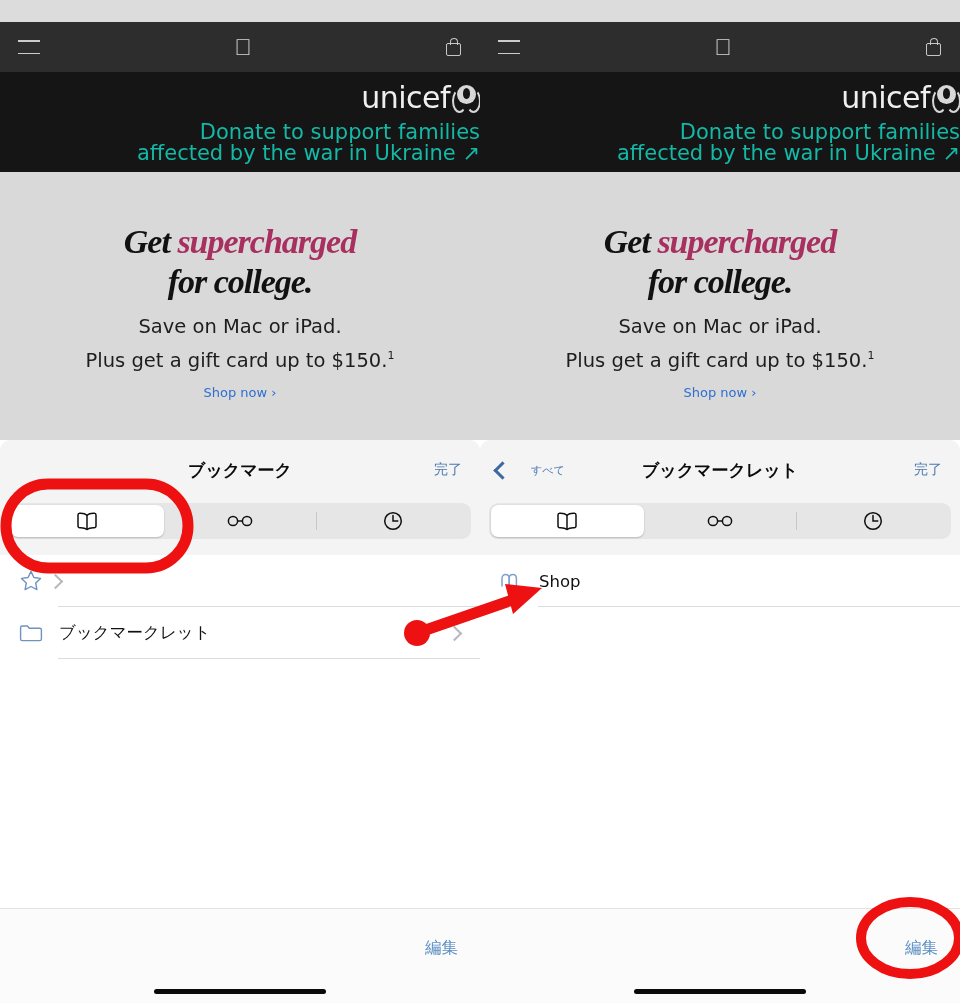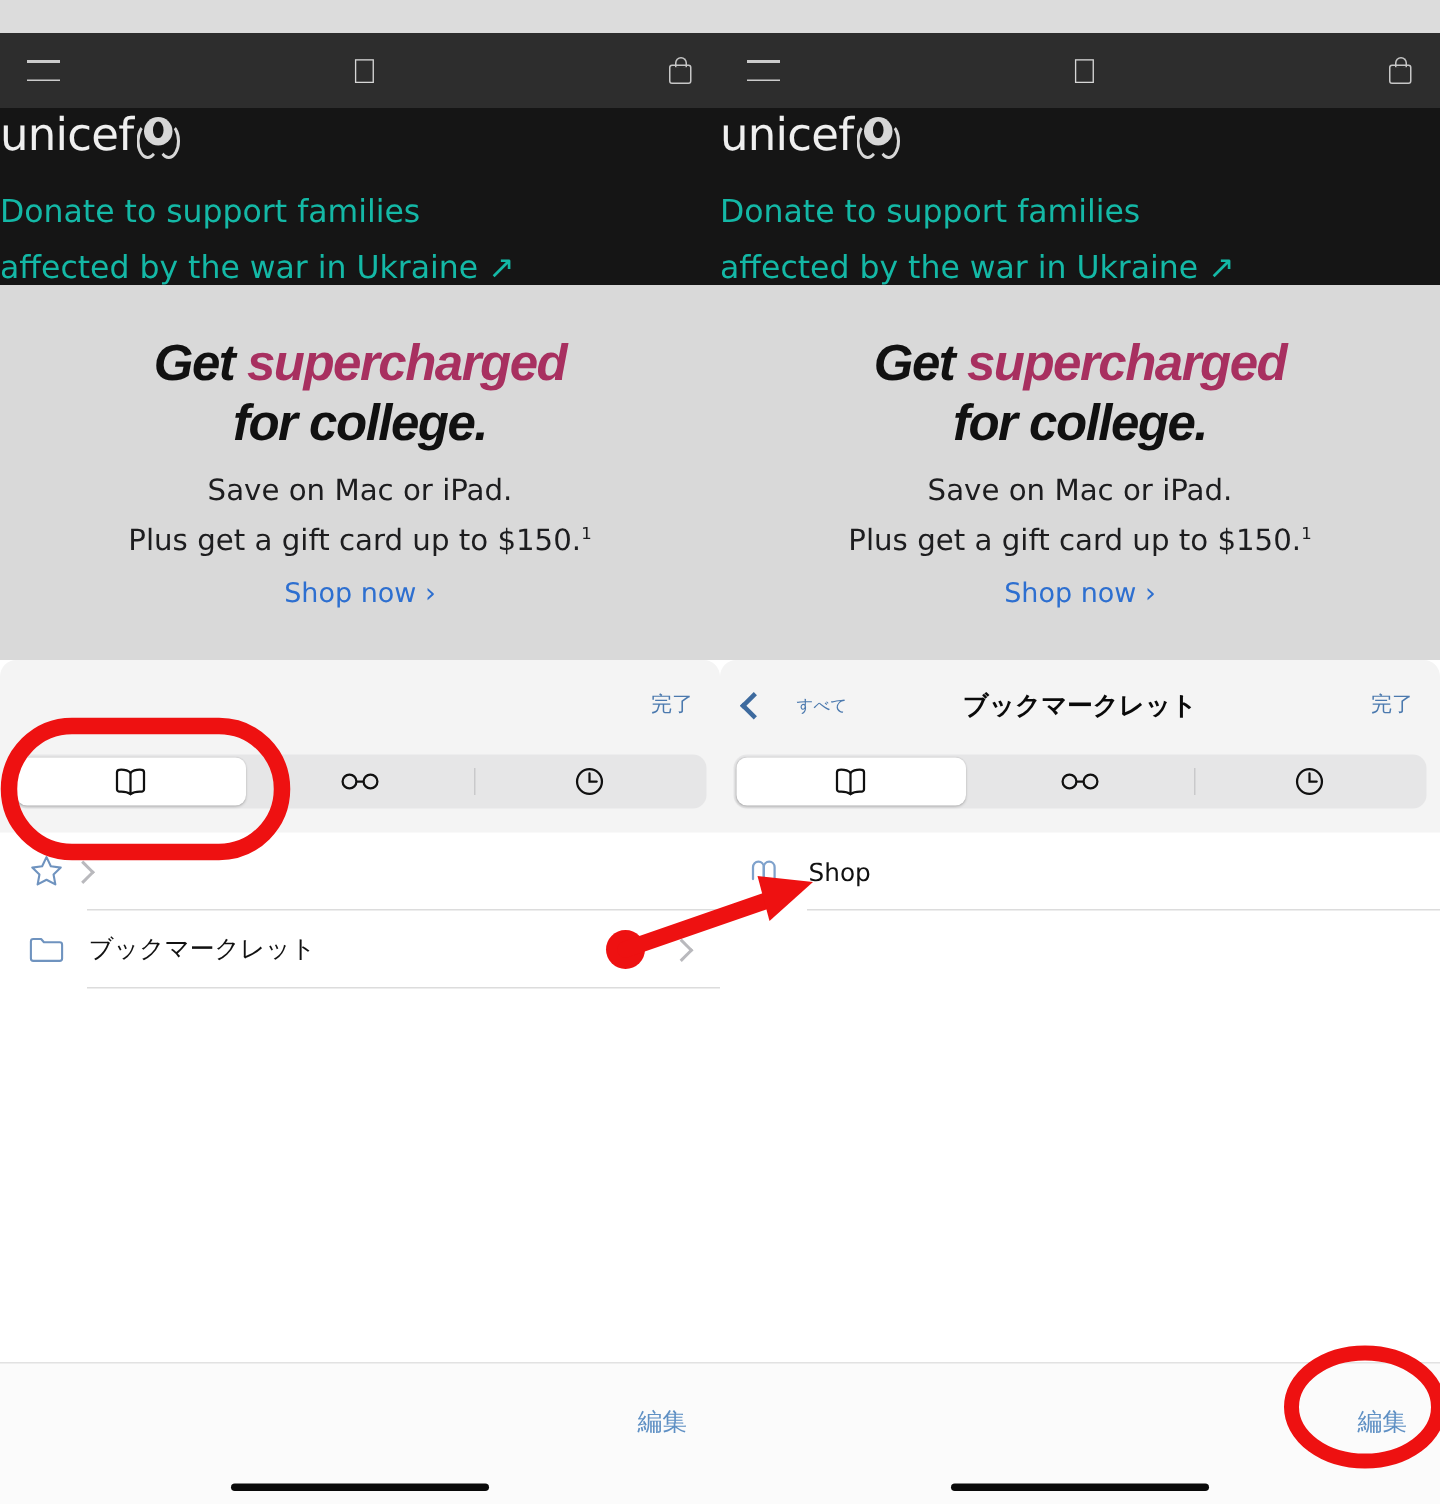--- a/index.html
+++ b/index.html
@@ -58,27 +58,26 @@
   .apple-logo { font-size: 23px; line-height: 1; color: #d6d6d6; }
   .bag { width: 16px; height: 18px; position: relative; }
   .bag .body { position: absolute; left: 0; bottom: 0; width: 15px; height: 13px; border: 1.4px solid #c7c7c7; border-radius: 2px; box-sizing: border-box; }
   .bag .handle { position: absolute; left: 4px; top: 0; width: 8px; height: 7px; border: 1.4px solid #c7c7c7; border-bottom: none; border-radius: 4px 4px 0 0; box-sizing: border-box; }
 
   
   .unicef-banner {
     position: absolute;
     left: 0; top: 72px;
     width: 100%;
-    height: 118px;
+    height: 100px;
     background: #151515;
     display: flex;
     flex-direction: column;
-    align-items: flex-start;
+    align-items: flex-end;
     justify-content: center;
-    gap: 16px;
   }
   .unicef-lockup { display: flex; align-items: center; gap: 3px; margin-bottom: 7px; }
   .unicef-word {
     font-size: 30px;
     color: #efefef;
     letter-spacing: -0.5px;
     font-family: "DejaVu Sans", sans-serif;
     font-weight: 400;
   }
   .unicef-emblem { width: 27px; height: 27px; position: relative; }
@@ -115,34 +114,34 @@
     padding-top: 32px;
     box-sizing: border-box;
   }
   .hero-h1 {
     font-size: 34px;
     font-weight: bold;
     font-style: italic;
     color: #111;
     line-height: 40px;
     letter-spacing: -1px;
-    font-family: Liberation Sans, sans-serif;
+    font-family: Liberation Serif, serif;
   }
   .hero-h1 .accent { color: #a83060; }
   .hero-sub {
     margin-top: 10px;
     font-size: 19.5px;
     color: #1d1d1f;
     line-height: 29px;
     font-family: "DejaVu Sans", sans-serif;
   }
   .hero-sub sup { font-size: 11px; vertical-align: super; }
   .hero-cta {
     margin-top: 10px;
-    font-size: 18px;
+    font-size: 13px;
     color: #2d6fd0;
     font-family: "DejaVu Sans", sans-serif;
   }
 
   
   .sheets {
     position: absolute;
     left: 0; top: 440px;
     width: 960px;
     height: 563px;
@@ -408,20 +407,21 @@
       <div class="hero-cta"><span>Shop now</span> <span>›</span></div>
     </div>
   </div>
 </div>
 
 <div class="sheets">
 
   <div class="sheet">
     <div class="sheet-chrome">
       <div class="nav-row">
+        <div class="nav-title">ブックマーク</div>
         <div class="nav-done">完了</div>
       </div>
       <div class="segmented">
         <div class="seg active">
           <span>
             <svg width="24" height="20" viewBox="0 0 24 20">
               <path d="M12 4.2C10.2 2.5 7.6 2 4.6 2.2c-.9.05-1.6.8-1.6 1.7v11.2c0 .95.8 1.7 1.75 1.65C7.4 16.6 10.1 17 12 18.4" fill="none" stroke="#101010" stroke-width="1.5" stroke-linejoin="round" stroke-linecap="round"></path>
               <path d="M12 4.2C13.8 2.5 16.4 2 19.4 2.2c.9.05 1.6.8 1.6 1.7v11.2c0 .95-.8 1.7-1.75 1.65C16.6 16.6 13.9 17 12 18.4" fill="none" stroke="#101010" stroke-width="1.5" stroke-linejoin="round" stroke-linecap="round"></path>
               <line x1="12" y1="4.2" x2="12" y2="18.4" stroke="#101010" stroke-width="1.5"></line>
             </svg>

